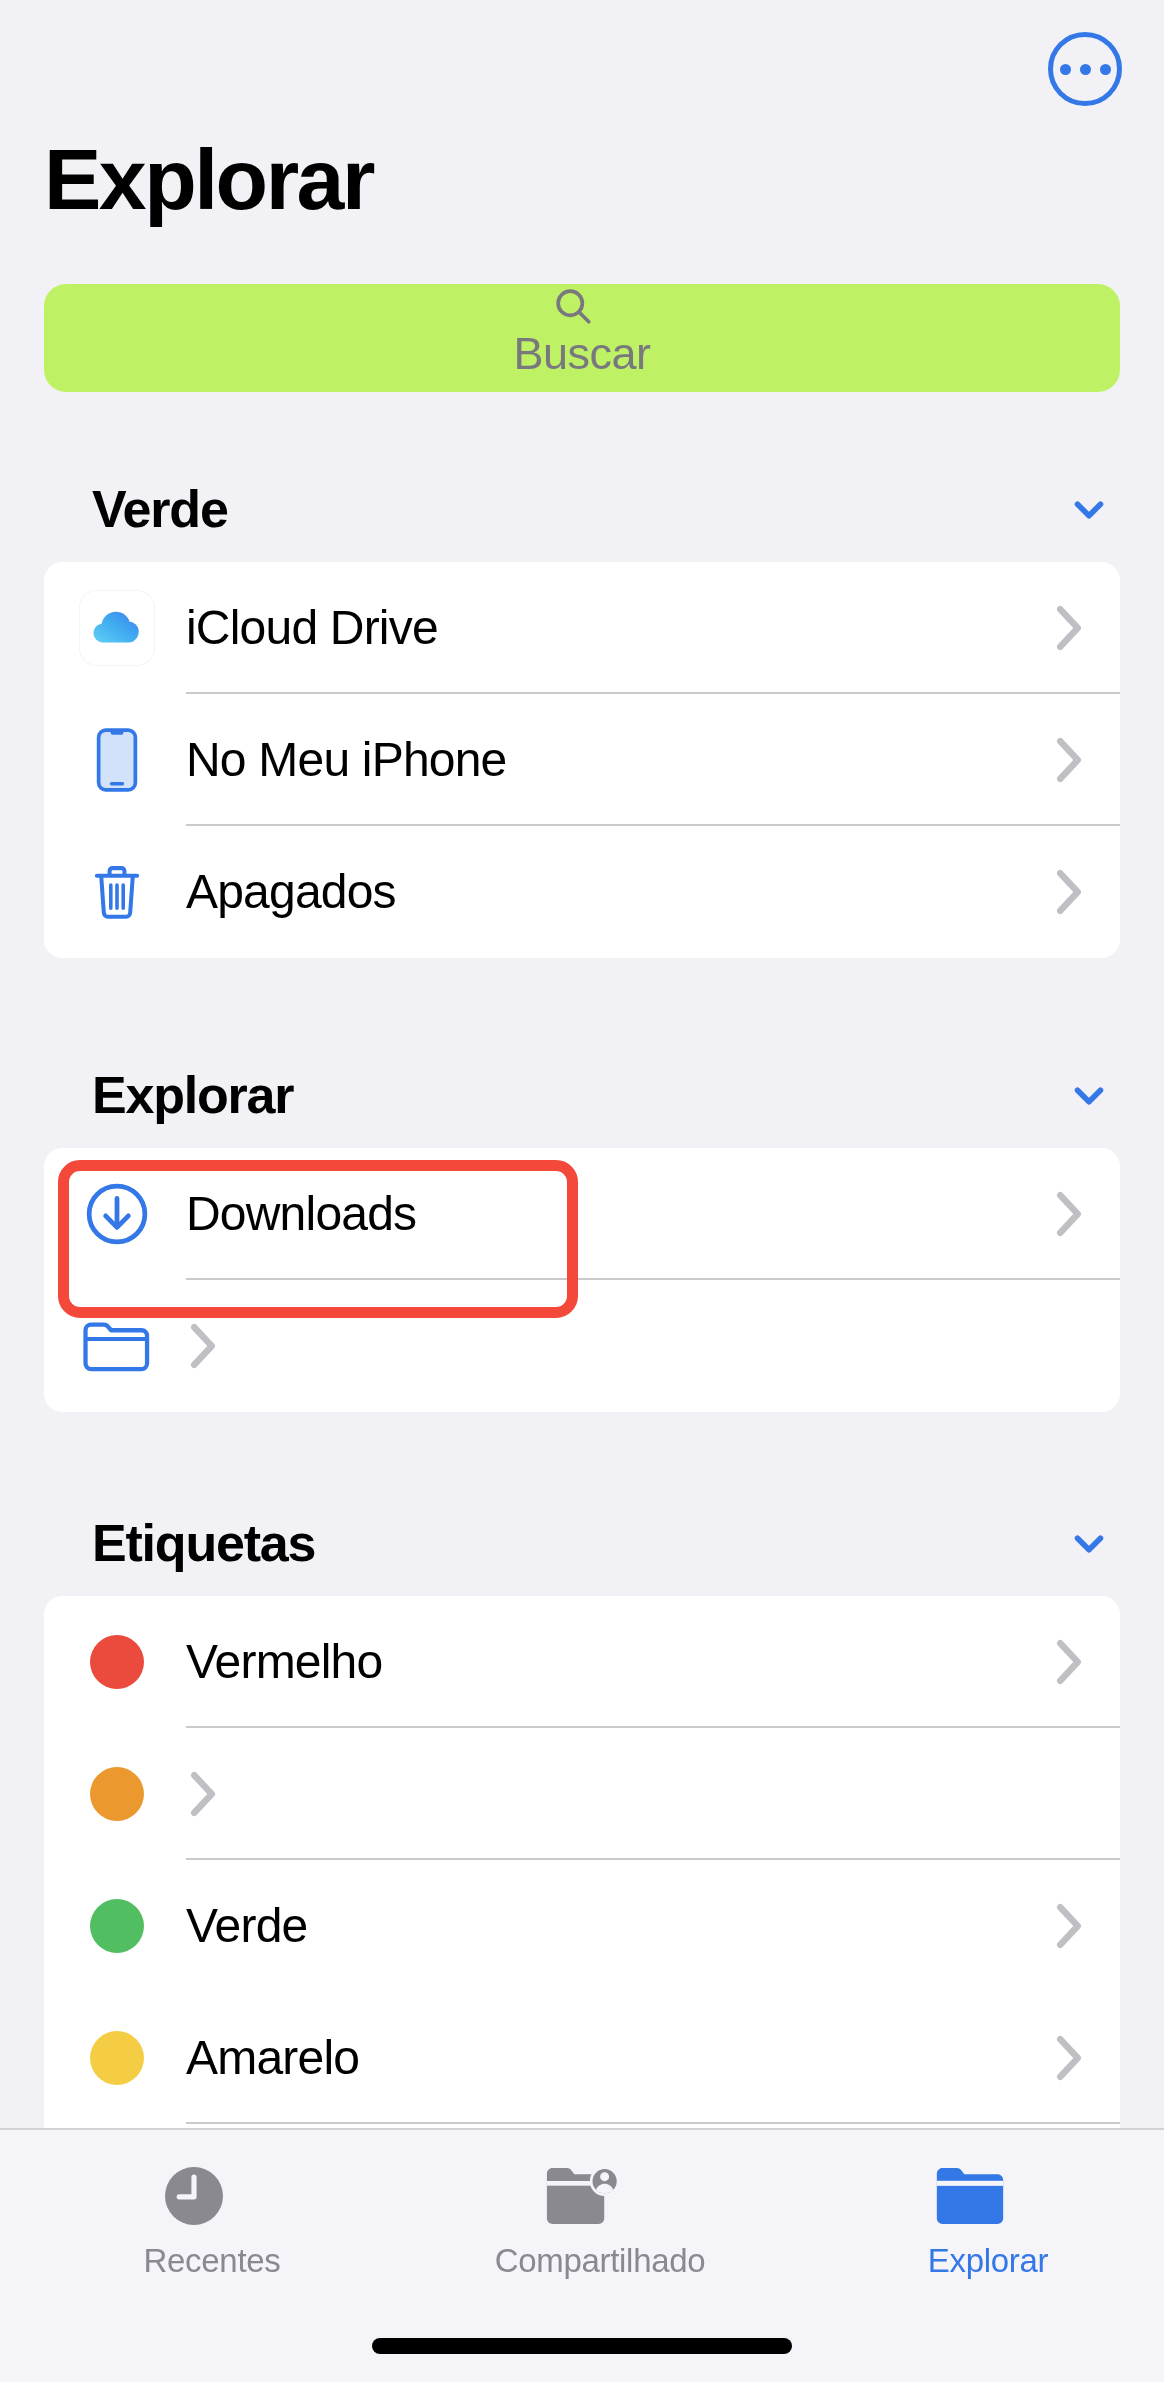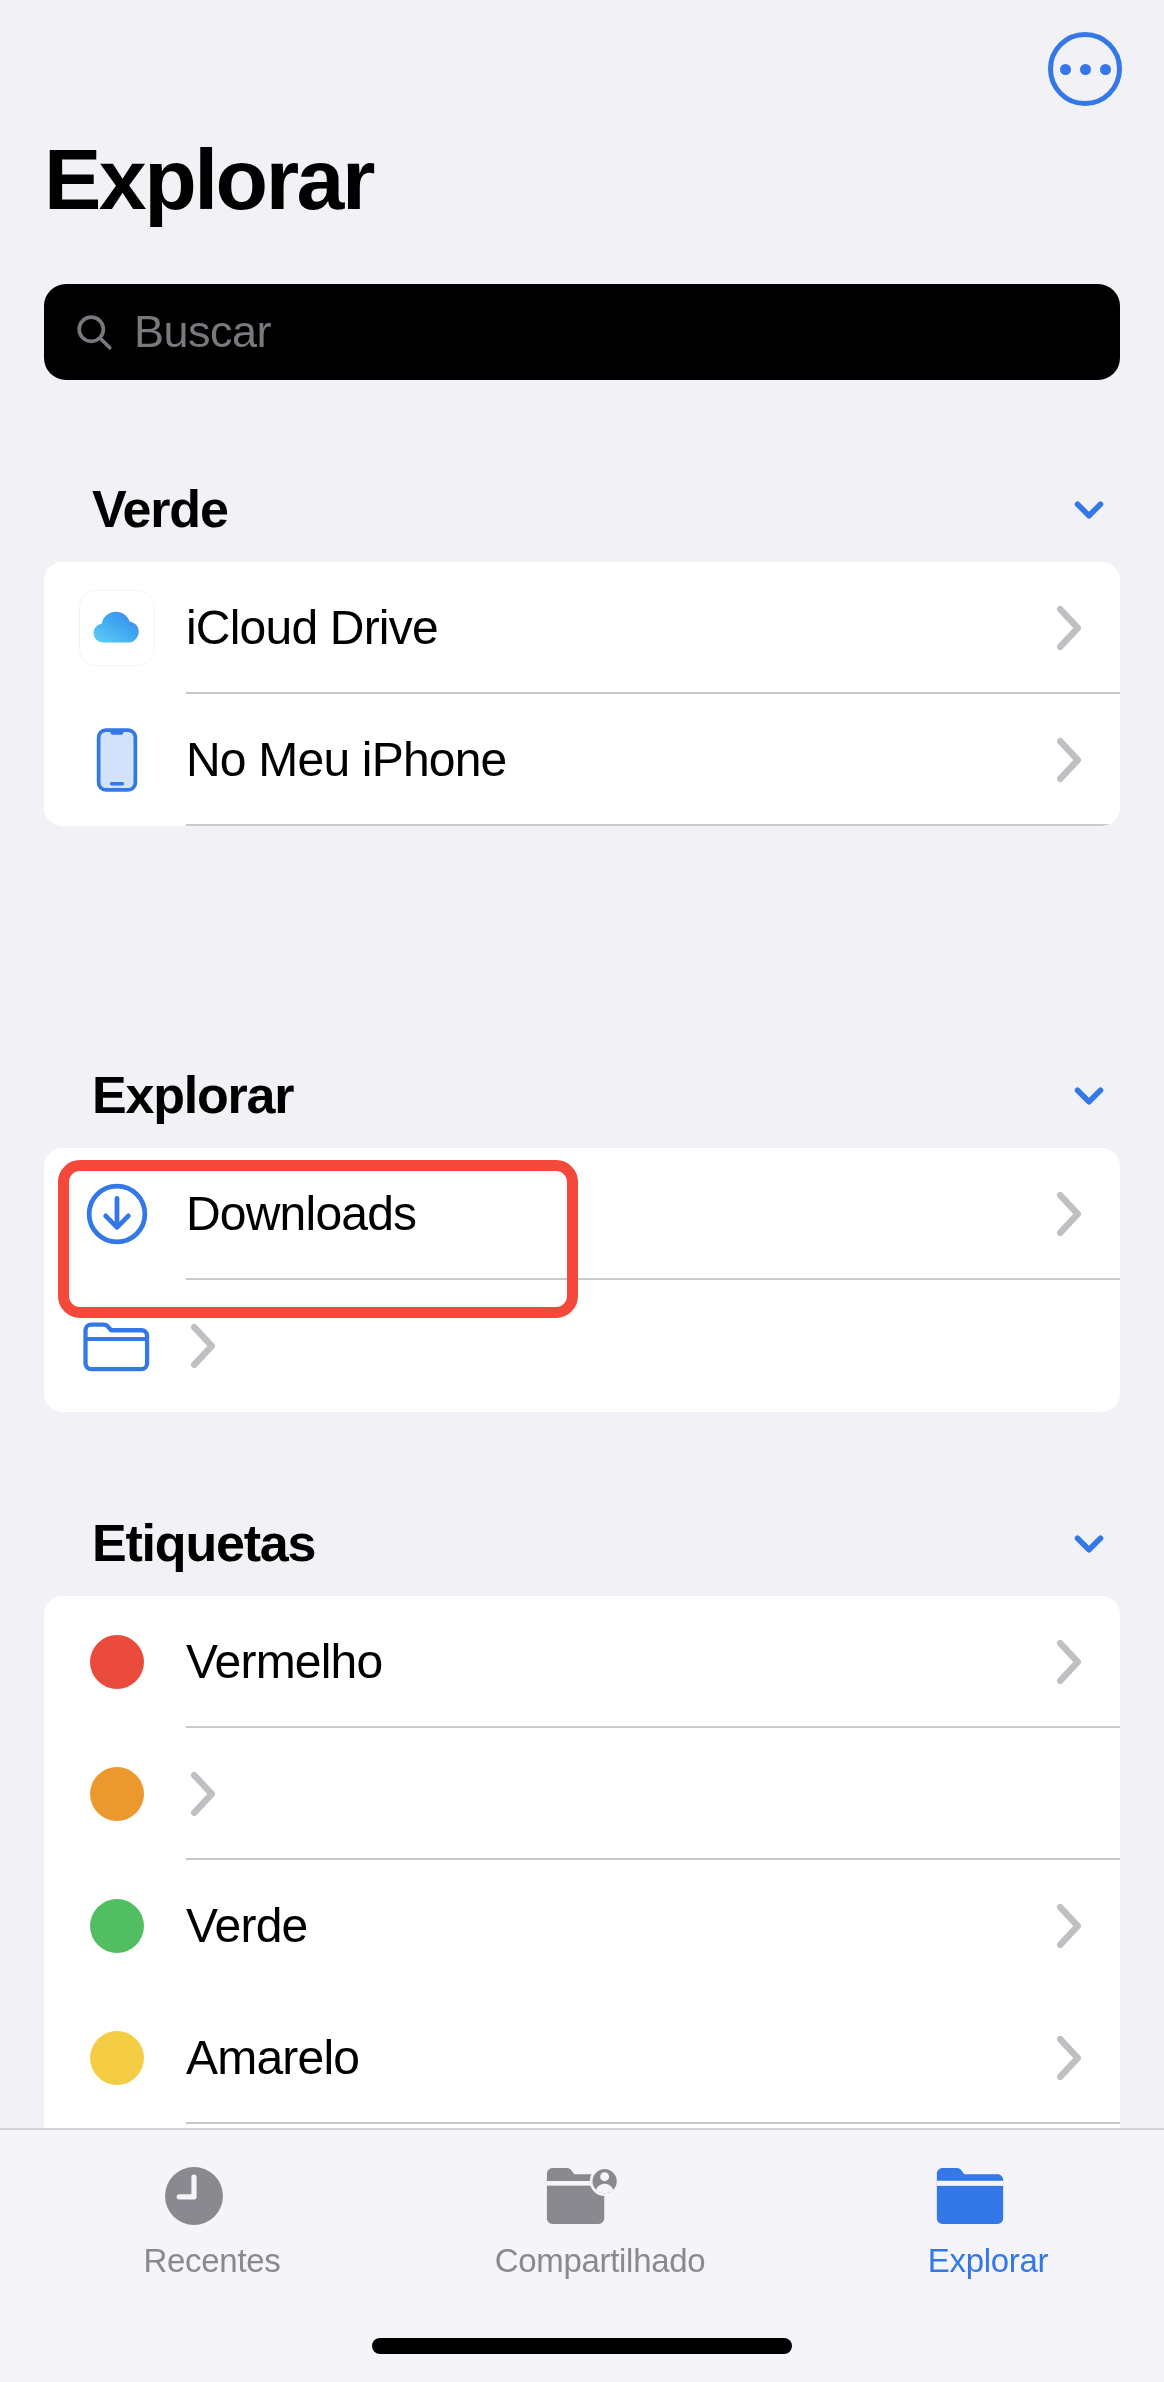--- a/index.html
+++ b/index.html
@@ -61,27 +61,28 @@
     color: #000;
     line-height: 1;
   }
 
   
   .search-wrap {
     position: absolute;
     top: 284px;
     left: 44px;
     width: 1076px;
-    height: 96px;
-    background: #000000;
+    height: 108px;
+    background: #bef264;
     border-radius: 22px;
     display: flex;
     align-items: center;
     padding: 0 28px;
     cursor: text;
+    flex-direction: column;
   }
   .search-icon {
     width: 44px;
     height: 44px;
     flex: 0 0 auto;
     margin-right: 18px;
     display: block;
   }
   .search-placeholder {
     font-size: 45px;
@@ -301,20 +302,34 @@
           <rect x="10" y="38.4" width="10" height="2.3" rx="1.1" fill="#3478e8"></rect>
         </svg>
       </span>
       <span class="lbl">No Meu iPhone</span>
       <svg class="chev-right" viewBox="0 0 12 20" fill="none">
         <polyline points="2.5,2.5 9.5,10 2.5,17.5" stroke="#bfbfc4" stroke-width="2.6" stroke-linecap="round" stroke-linejoin="round"></polyline>
       </svg>
       <span class="divider"></span>
     </div>
 
+    <div class="row">
+      <span class="ic">
+        <svg width="56" height="62" viewBox="0 0 34 40" fill="none">
+          <path d="M4 9.5h26" stroke="#3478e8" stroke-width="2.6" stroke-linecap="round"></path>
+          <path d="M12.2 9.5V6.4c0-1 .8-1.8 1.8-1.8h6c1 0 1.8.8 1.8 1.8v3.1" stroke="#3478e8" stroke-width="2.6" stroke-linejoin="round"></path>
+          <path d="M6.8 9.5l1.7 24c.1 1.4 1.2 2.4 2.5 2.4h12c1.3 0 2.4-1 2.5-2.4l1.7-24" stroke="#3478e8" stroke-width="2.6" stroke-linejoin="round"></path>
+          <path d="M13 15.5v15M17 15.5v15M21 15.5v15" stroke="#3478e8" stroke-width="2.3" stroke-linecap="round"></path>
+        </svg>
+      </span>
+      <span class="lbl">Apagados</span>
+      <svg class="chev-right" viewBox="0 0 12 20" fill="none">
+        <polyline points="2.5,2.5 9.5,10 2.5,17.5" stroke="#bfbfc4" stroke-width="2.6" stroke-linecap="round" stroke-linejoin="round"></polyline>
+      </svg>
+    </div>
 
   </div>
 
   <div class="section-head" style="top:1062px;">
     <span class="title">Explorar</span>
     <svg class="chev-down" viewBox="0 0 24 24" fill="none">
       <polyline points="6,9.5 12,15.5 18,9.5" stroke="#3478e8" stroke-width="2.9" stroke-linecap="round" stroke-linejoin="round"></polyline>
     </svg>
   </div>
 

